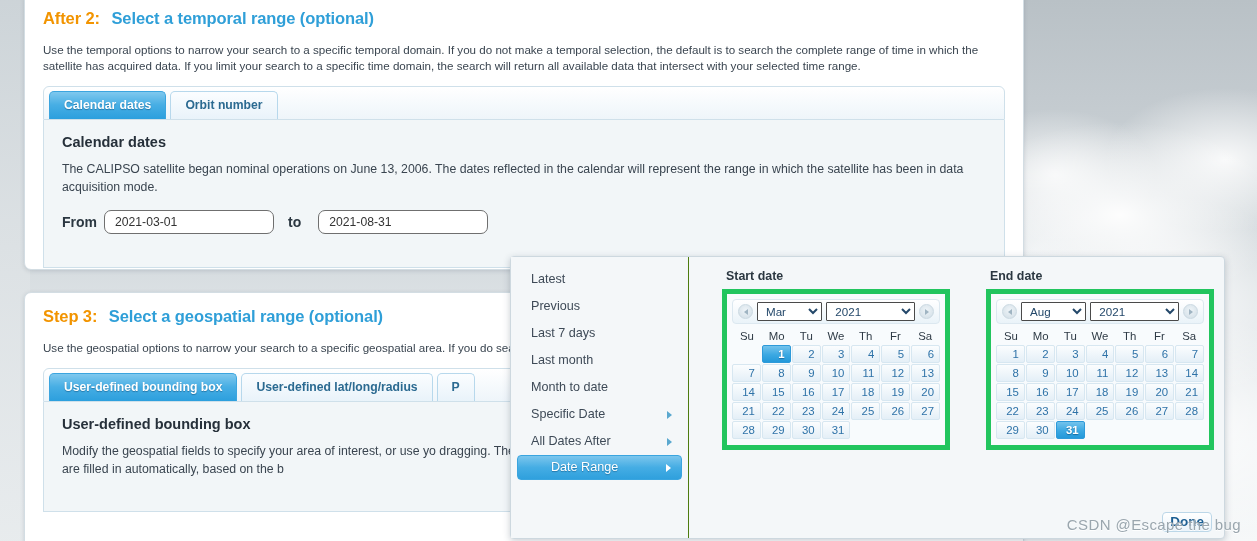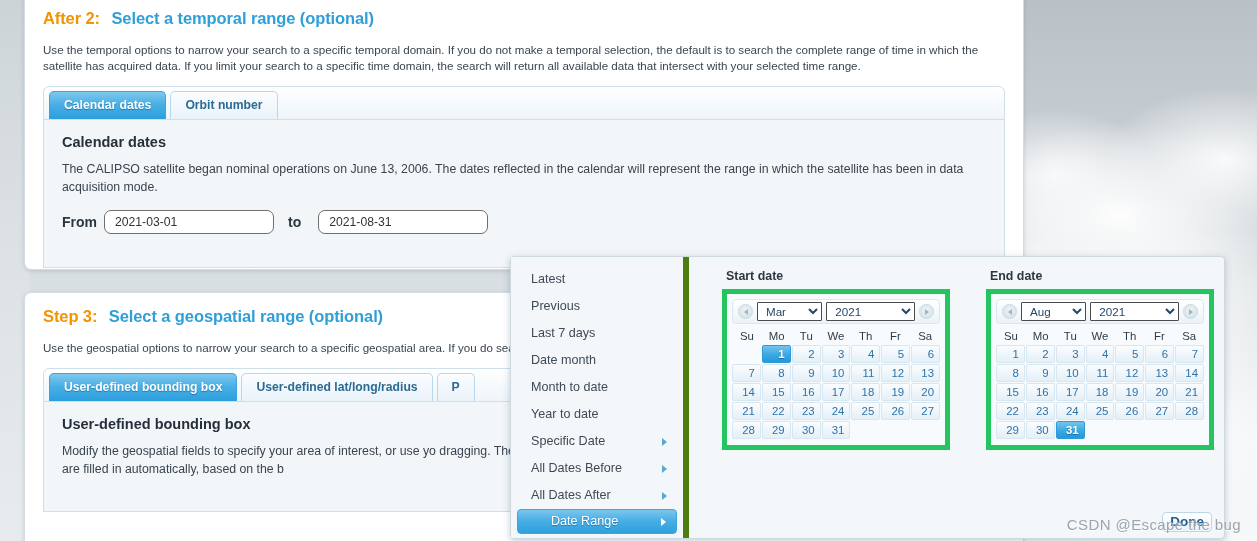--- a/index.html
+++ b/index.html
@@ -110,21 +110,21 @@
     width:715px; height:283px;
     background:#f4f7f9;
     border:1px solid #cdd8df;
     border-radius:4px;
     box-shadow:0 2px 7px rgba(40,60,80,.25);
     display:flex;
   }
   .menu{
     width:238px; padding:9px 0 0 0;
     background:#f4f7f9;
-    border-right:6px solid #4d7c0f;
+    border-right:1px solid #4d7c0f;
   }
   .menu-item{
     position:relative;
     height:27px; line-height:27px;
     margin:0 6px;
     padding:0 14px;
     font-size:12.6px; color:#3e4a57;
     border-radius:4px;
     white-space:nowrap;
   }
@@ -288,34 +288,27 @@
     <div class="menu-item">
       <span>Latest</span>
     </div>
     <div class="menu-item">
       <span>Previous</span>
     </div>
     <div class="menu-item">
       <span>Last 7 days</span>
     </div>
     <div class="menu-item">
-      <span>Date month</span>
+      <span>Last month</span>
     </div>
     <div class="menu-item">
       <span>Month to date</span>
     </div>
     <div class="menu-item">
-      <span>Year to date</span>
-    </div>
-    <div class="menu-item">
       <span>Specific Date</span>
-      <span class="arrow"></span>
-    </div>
-    <div class="menu-item">
-      <span>All Dates Before</span>
       <span class="arrow"></span>
     </div>
     <div class="menu-item">
       <span>All Dates After</span>
       <span class="arrow"></span>
     </div>
     <div class="menu-item selected">
       <span>Date Range</span>
       <span class="arrow"></span>
     </div>

